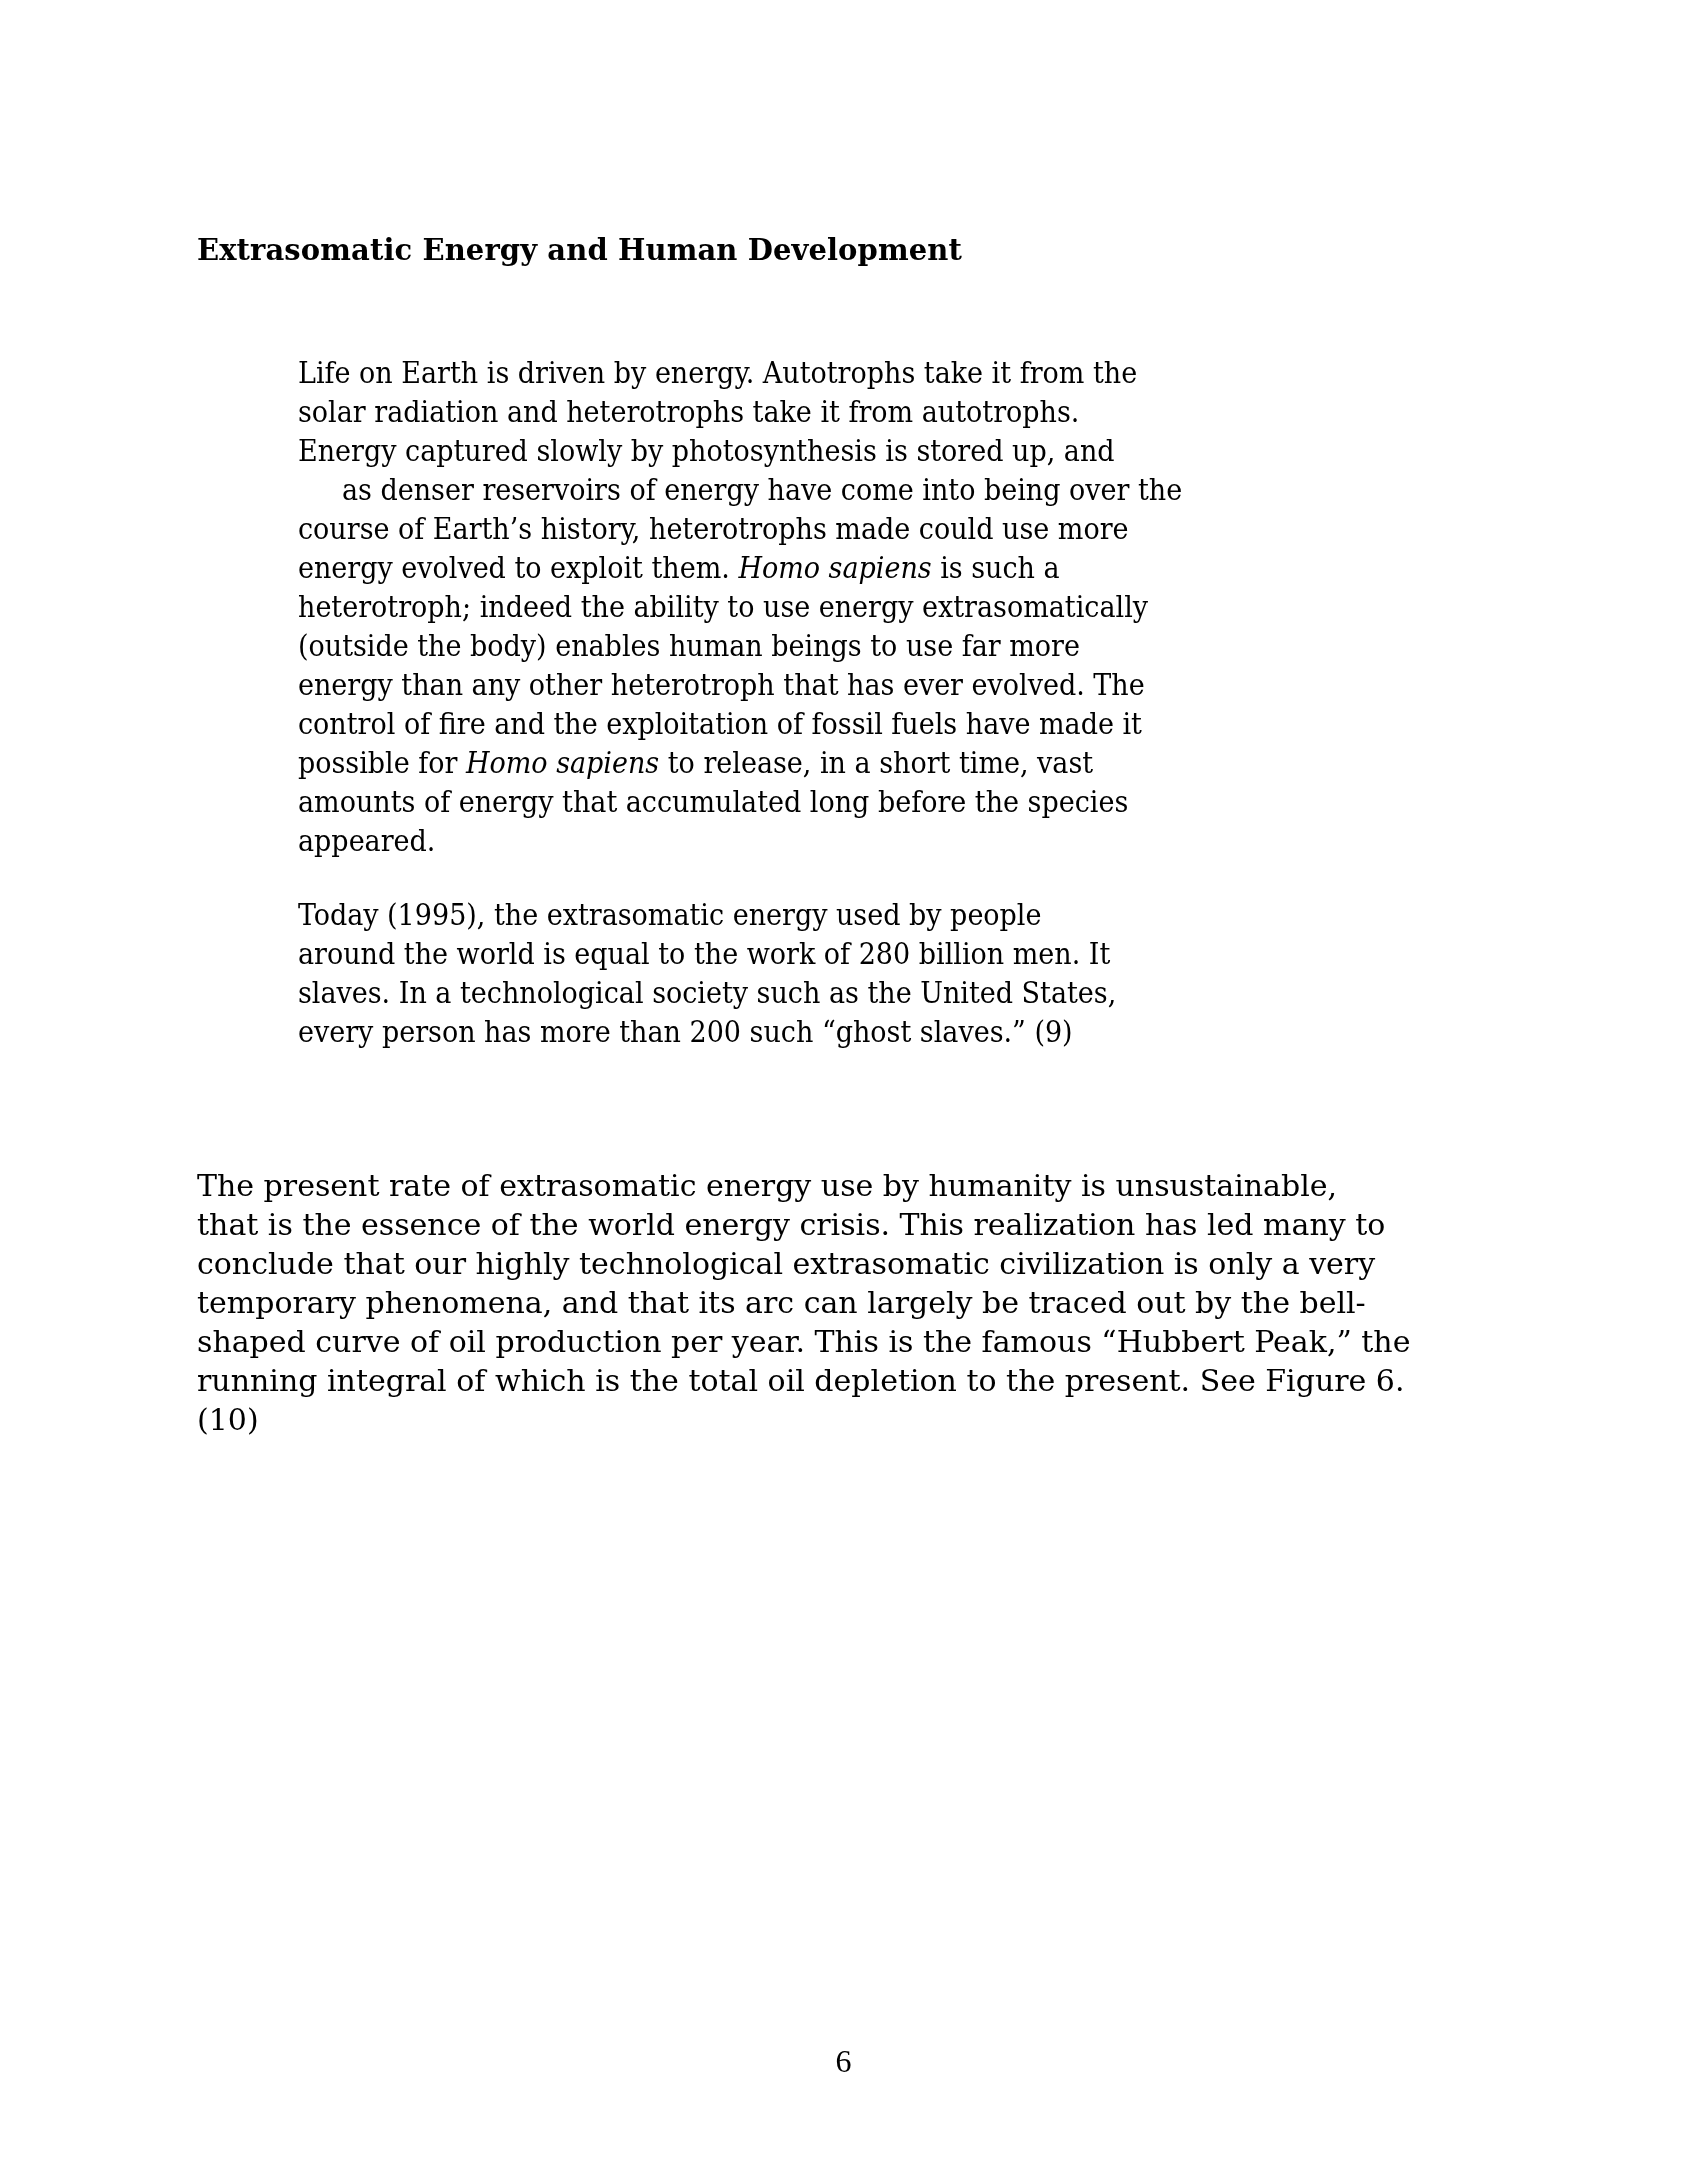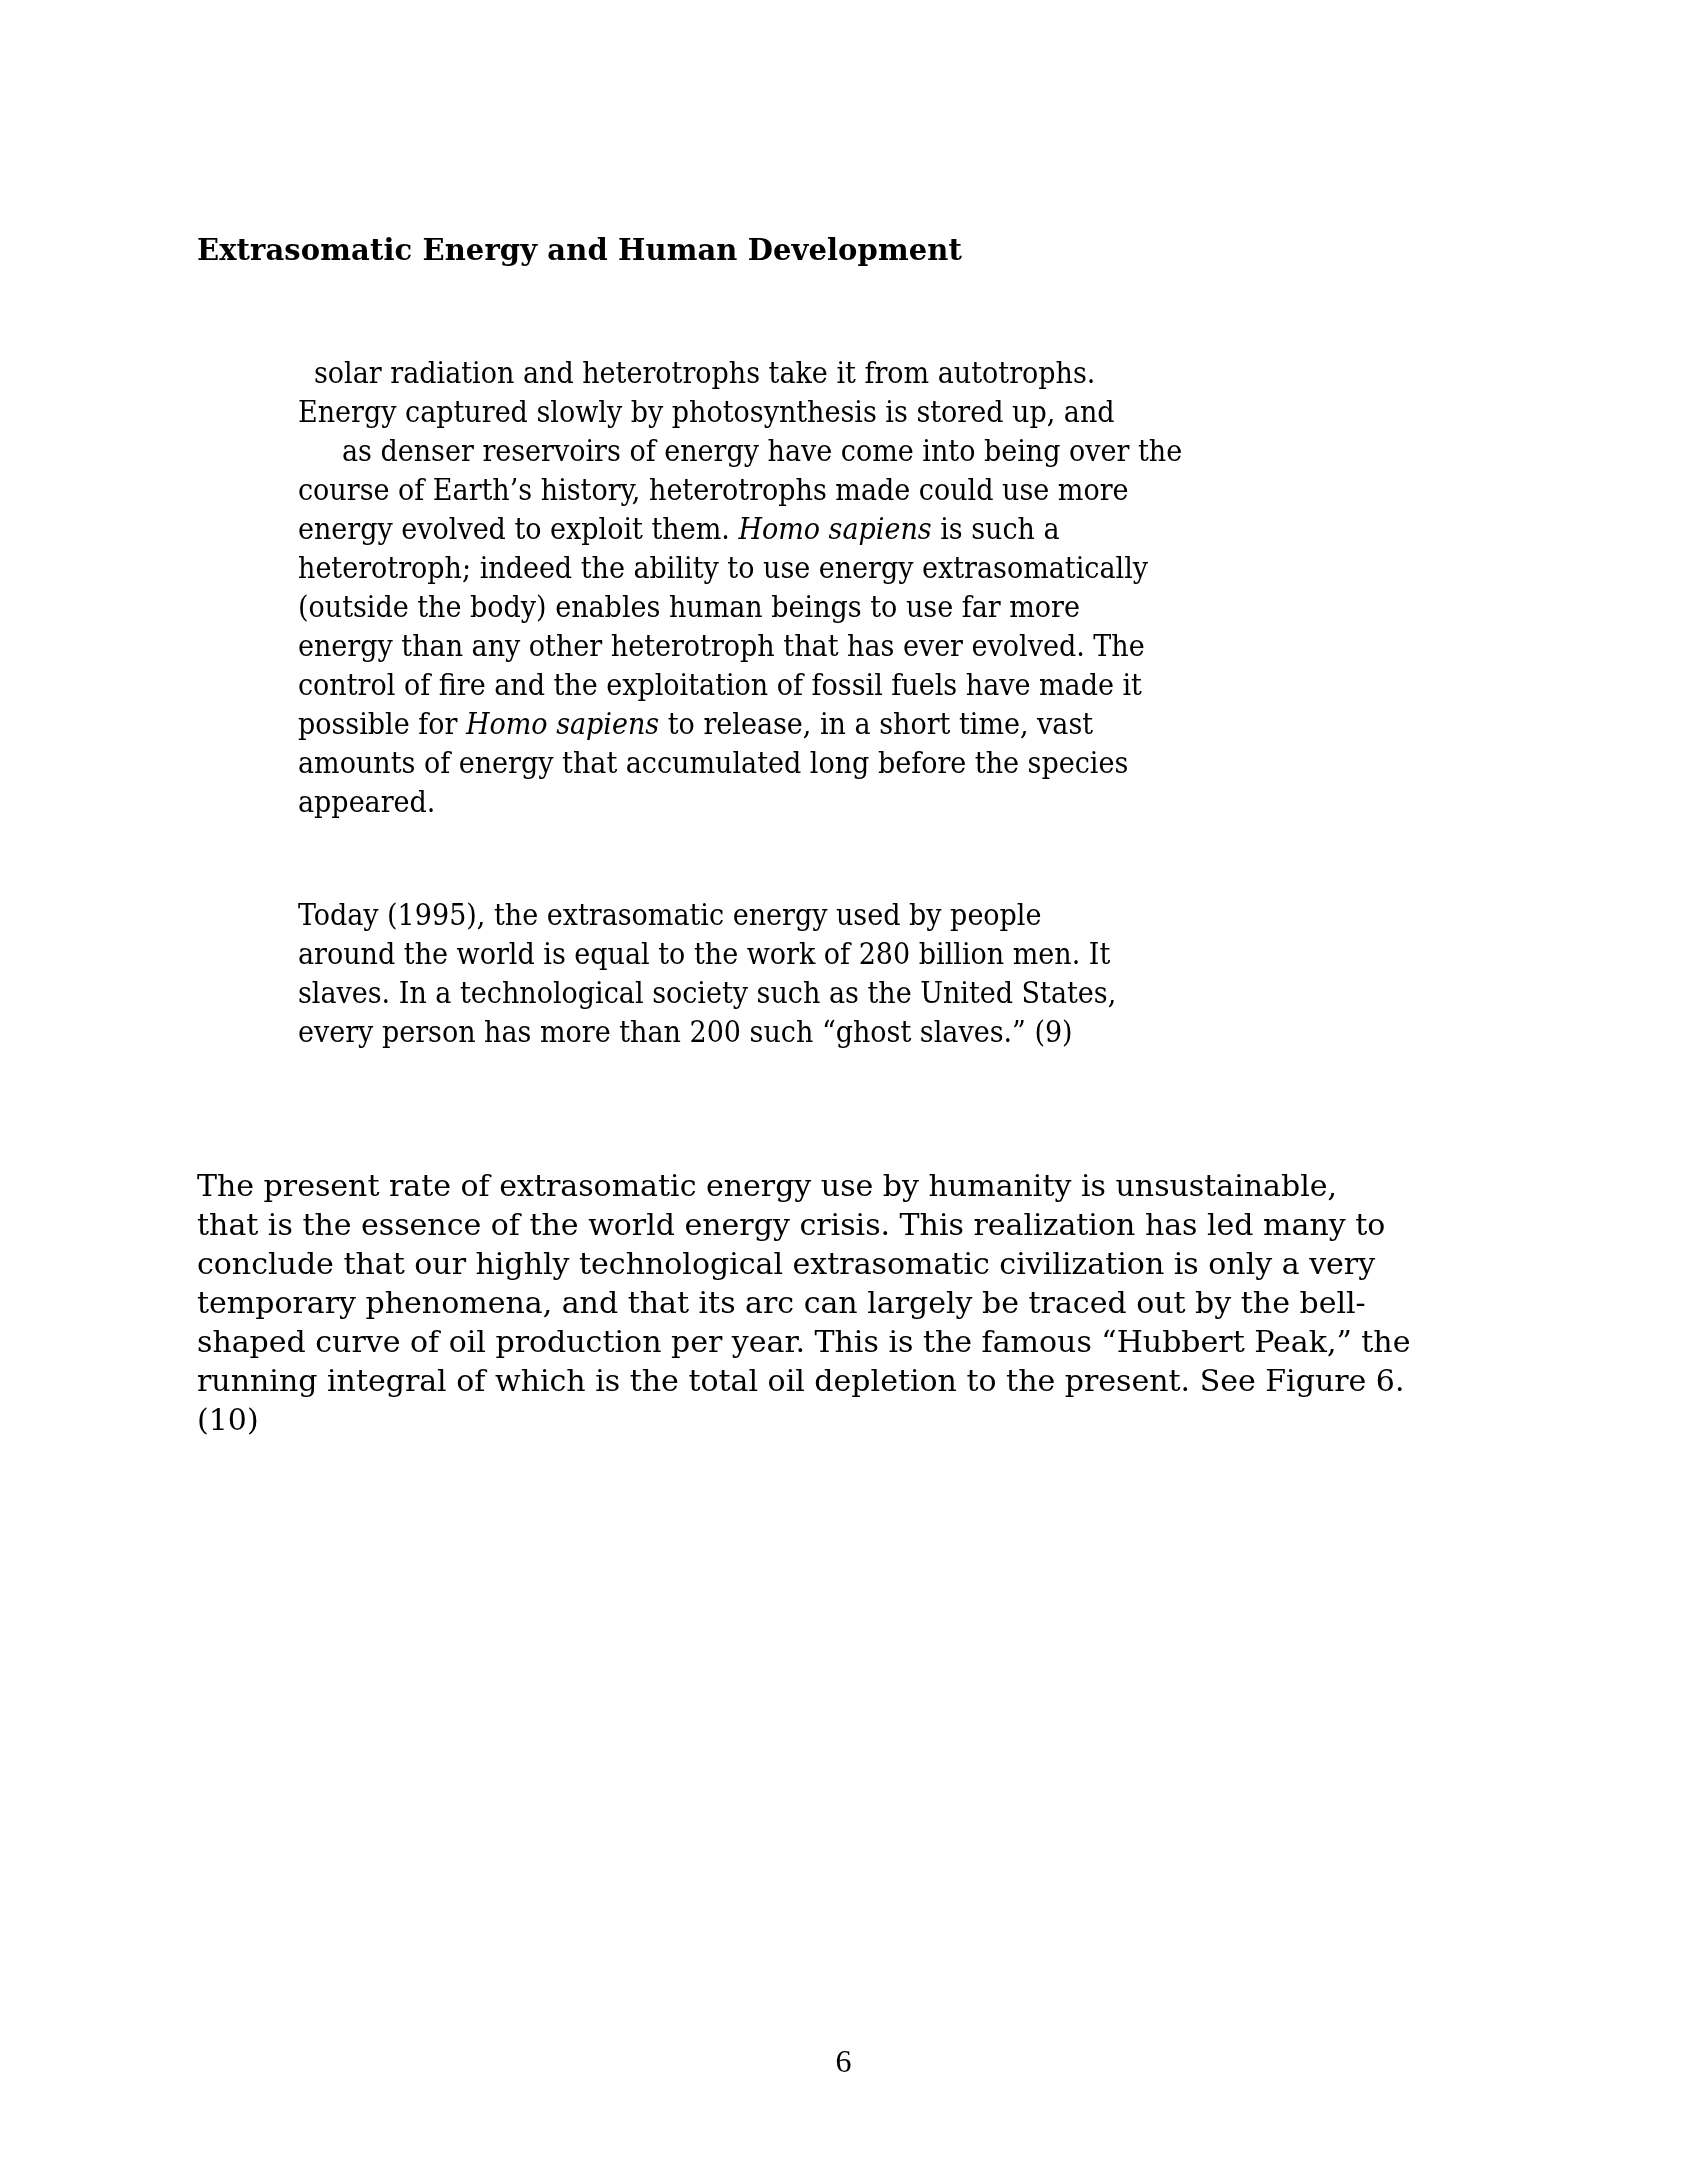--- a/index.html
+++ b/index.html
@@ -73,21 +73,22 @@
     }
   </style>
 </head>
 <body>
 
 <div class="page">
 
   <h2 class="heading" style="transform-origin: left top; transform: scaleX(1);">Extrasomatic Energy and Human Development</h2>
 
   <div class="quote quote-1">
-      <span class="line"><span class="condensed" style="transform: scaleX(1); margin-left: 16px;"><span>solar radiation and heterotrophs take it from autotrophs.</span></span></span>
+      <span class="line"><span class="condensed" style="transform: scaleX(1);"><span>Life on Earth is driven by energy. Autotrophs take it from the</span></span></span>
+      <span class="line"><span class="condensed" style="transform: scaleX(1);"><span>solar radiation and heterotrophs take it from autotrophs.</span></span></span>
       <span class="line"><span class="condensed" style="transform: scaleX(1);"><span>Energy captured slowly by photosynthesis is stored up, and</span></span></span>
       <span class="line"><span class="condensed" style="transform: scaleX(1); margin-left: 44px;"><span>as denser reservoirs of energy have come into being over the</span></span></span>
       <span class="line"><span class="condensed" style="transform: scaleX(1);"><span>course of Earth’s history, heterotrophs made could use more</span></span></span>
       <span class="line"><span class="condensed" style="transform: scaleX(1);"><span>energy evolved to exploit them. </span><em>Homo sapiens</em><span> is such a</span></span></span>
       <span class="line"><span class="condensed" style="transform: scaleX(1);"><span>heterotroph; indeed the ability to use energy extrasomatically</span></span></span>
       <span class="line"><span class="condensed" style="transform: scaleX(1);"><span>(outside the body) enables human beings to use far more</span></span></span>
       <span class="line"><span class="condensed" style="transform: scaleX(1);"><span>energy than any other heterotroph that has ever evolved. The</span></span></span>
       <span class="line"><span class="condensed" style="transform: scaleX(1);"><span>control of fire and the exploitation of fossil fuels have made it</span></span></span>
       <span class="line"><span class="condensed" style="transform: scaleX(1);"><span>possible for </span><em>Homo sapiens</em><span> to release, in a short time, vast</span></span></span>
       <span class="line"><span class="condensed" style="transform: scaleX(1);"><span>amounts of energy that accumulated long before the species</span></span></span>

